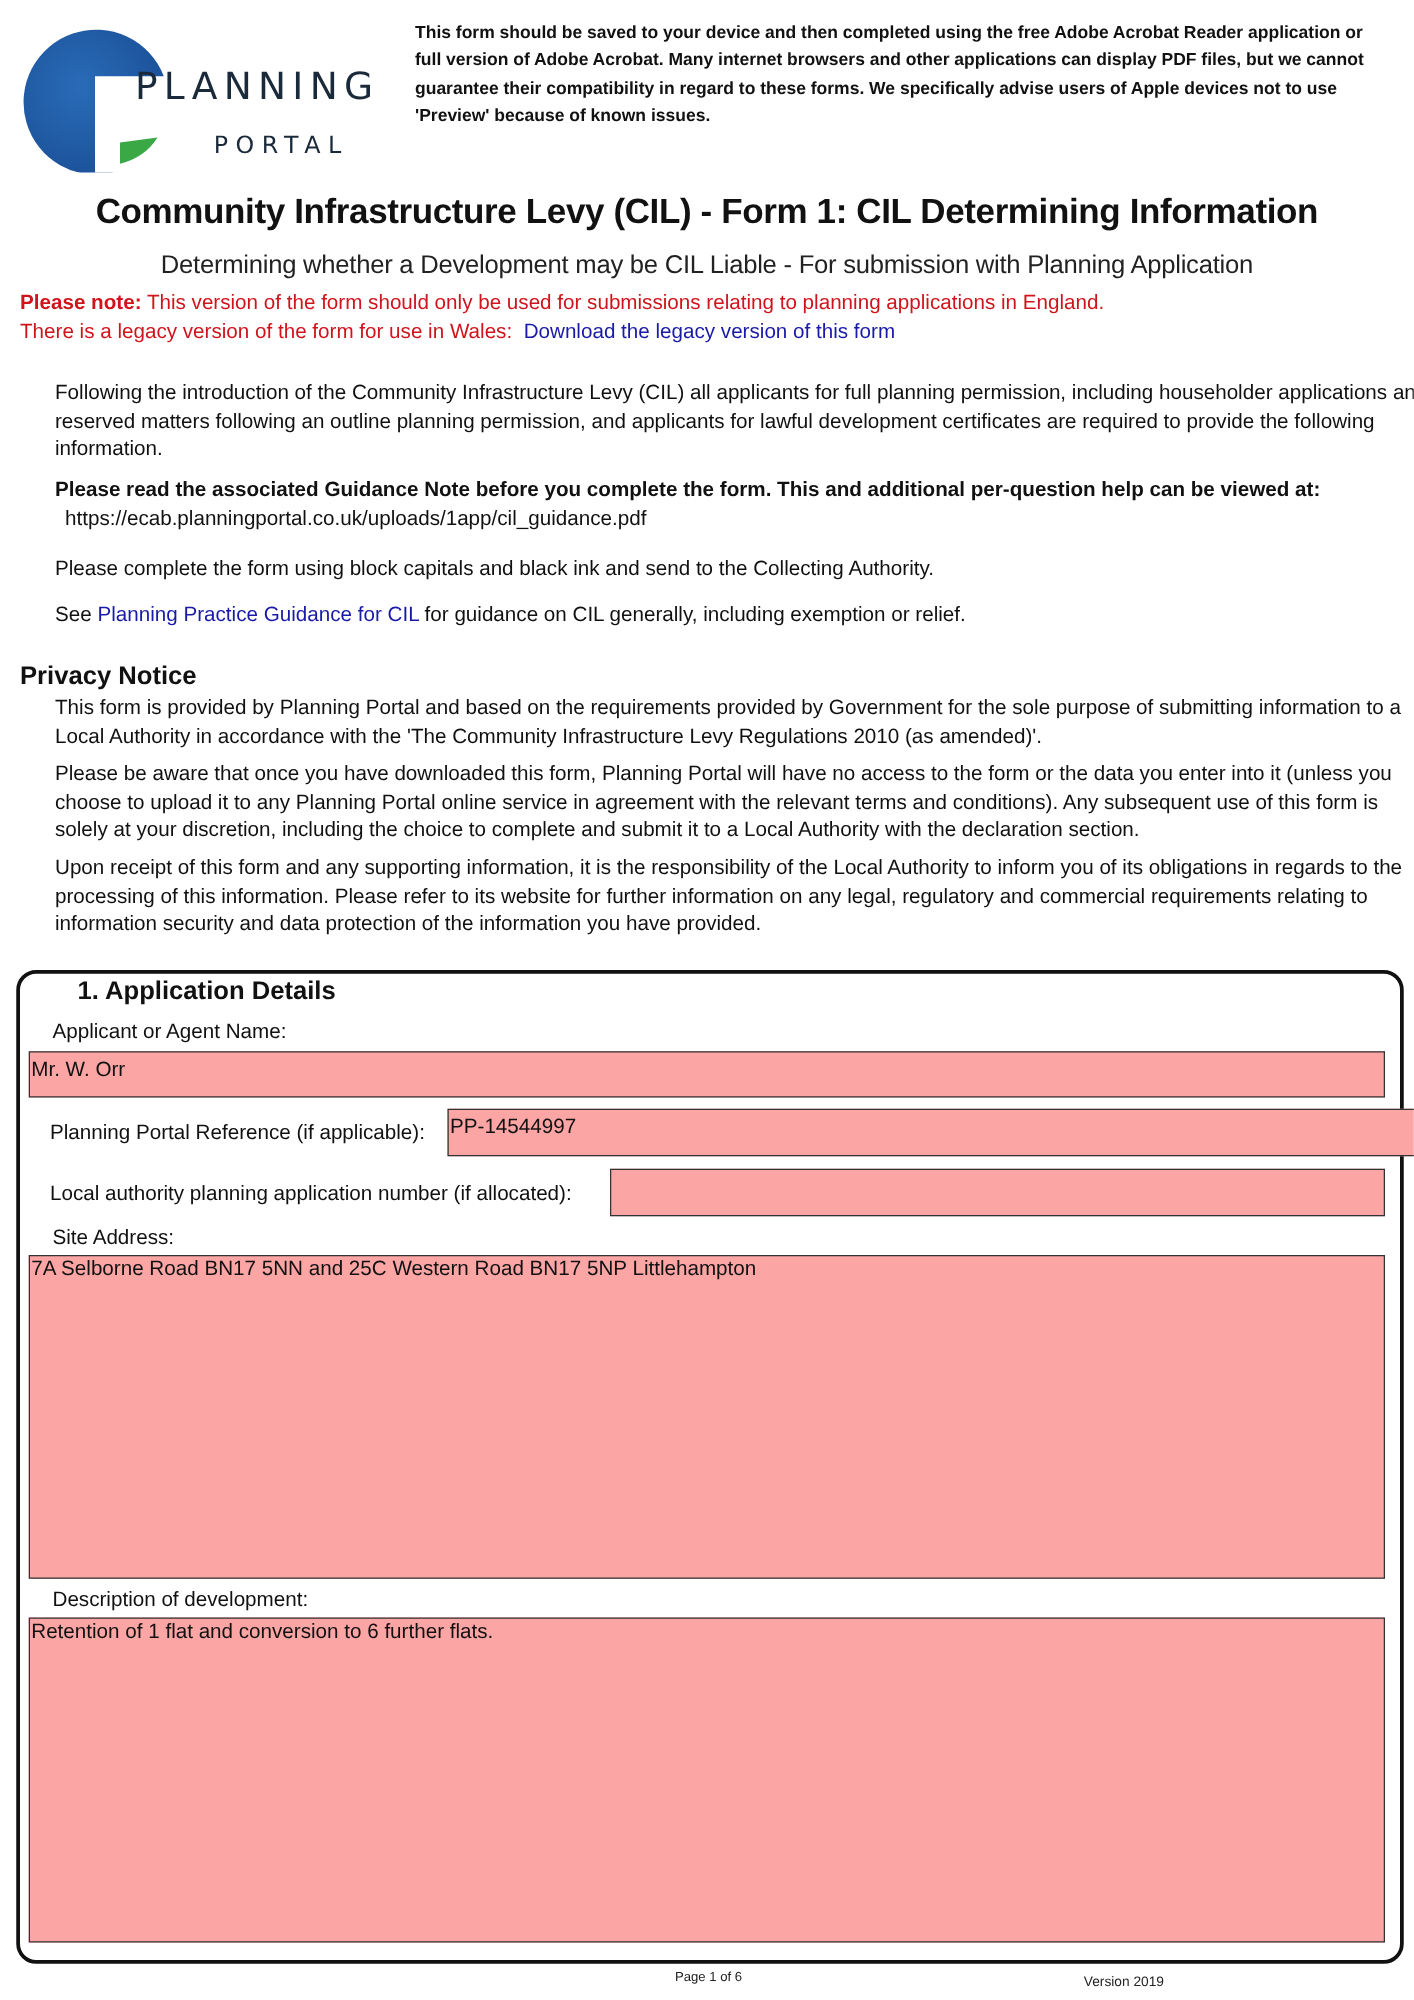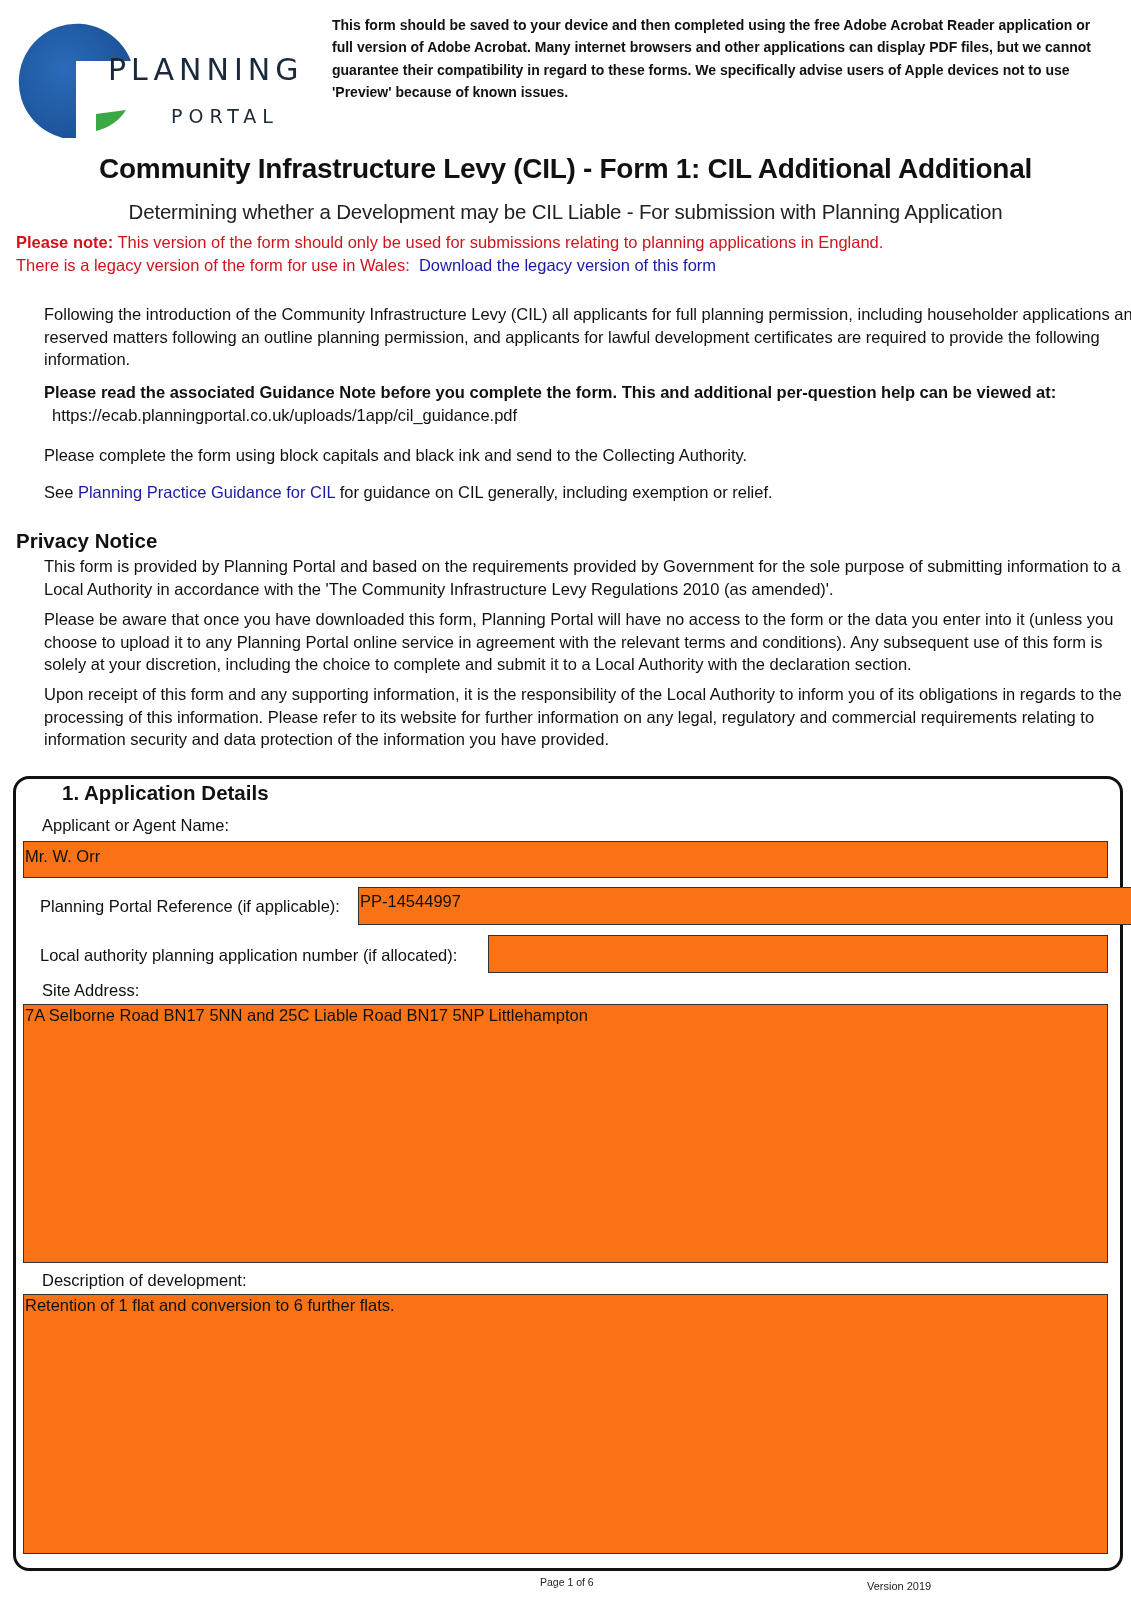--- a/index.html
+++ b/index.html
@@ -20,21 +20,21 @@
   .note-line b { font-weight: bold; }
   .link { color: #1a1aa8; cursor: pointer; }
 
   .para { position: absolute; left: 16px; width: 1100px; font-size: 16.5px; line-height: 22.5px; color: #111; margin-left: 28px; }
   .bold { font-weight: bold; }
   .privacy-title { position: absolute; left: 16px; top: 529px; font-size: 20.5px; font-weight: bold; color: #111; }
 
   .section-box { position: absolute; left: 13px; top: 776px; width: 1110px; height: 795px; border: 3px solid #111; border-radius: 16px; }
   .section-title { position: absolute; left: 23px; top: 781px; font-size: 20.5px; font-weight: bold; color: #111; margin-left: 39px; }
   .field-label { position: absolute; font-size: 16.5px; color: #111; white-space: nowrap; margin-left: 16px; }
-  .field { position: absolute; border: 1.5px solid #333; background: #f97316; font-size: 16.5px; color: #111; padding: 4px 1px 0 1px; line-height: 20px; font-family: "Liberation Sans", sans-serif; overflow: hidden; }
+  .field { position: absolute; border: 1.5px solid #333; background: #fca5a5; font-size: 16.5px; color: #111; padding: 4px 1px 0 1px; line-height: 20px; font-family: "Liberation Sans", sans-serif; overflow: hidden; }
   .field.multi { padding-top: 0px; }
 
   .footer-page { position: absolute; left: 540px; top: 1576px; font-size: 10.5px; color: #222; }
   .footer-version { position: absolute; left: 867px; top: 1580px; font-size: 11px; color: #222; }
 </style>
 </head>
 <body>
 
 <div class="logo">
   <svg width="262" height="120" viewBox="0 0 262 120">
@@ -46,21 +46,21 @@
     </defs>
     <path d="M 75 120 A 58 58 0 1 1 115 43 L 60 43 L 60 120 Z" fill="url(#g1)"></path>
     <path d="M 80 113 L 80 96 L 110 92 Q 100 108 80 113 Z" fill="#39a845"></path>
   </svg>
   <span class="lt1">PLANNING</span>
   <span class="lt2">PORTAL</span>
 </div>
 
 <div class="top-note">This form should be saved to your device and then completed using the free Adobe Acrobat Reader application or full version of Adobe Acrobat. Many internet browsers and other applications can display PDF files, but we cannot guarantee their compatibility in regard to these forms. We specifically advise users of Apple devices not to use 'Preview' because of known issues.</div>
 
-<h1 class="main-title">Community Infrastructure Levy (CIL) - Form 1: CIL Additional Additional</h1>
+<h1 class="main-title">Community Infrastructure Levy (CIL) - Form 1: CIL Determining Information</h1>
 <div class="subtitle">Determining whether a Development may be CIL Liable - For  submission with Planning Application</div>
 
 <div class="note-line" style="top:233px;">
   <b>Please note:</b><span> This version of the form should only be used for submissions relating to planning applications in England.</span>
 </div>
 <div class="note-line" style="top:256px;">
   <span>There is a legacy version of the form for use in Wales:</span>&nbsp;&nbsp;<span class="link">Download the legacy version of this form</span>
 </div>
 
 <div class="para" style="top:303px;">Following the introduction of the Community Infrastructure Levy (CIL) all applicants for full planning permission, including householder applications and reserved matters following an outline planning permission, and applicants for lawful development certificates are required to provide the following information.</div>
@@ -82,19 +82,19 @@
 <div class="field-label" style="left:26px; top:816px;">Applicant or Agent Name:</div>
 <div class="field" style="left:23px; top:841px; width:1085px; height:37px;">Mr. W. Orr</div>
 
 <div class="field-label" style="left:24px; top:897px;">Planning Portal Reference (if applicable):</div>
 <div class="field" style="left:358px; top:887px; width:882px; height:38px; padding-top:3px;">PP-14544997</div>
 
 <div class="field-label" style="left:24px; top:946px;">Local authority planning application number (if allocated):</div>
 <div class="field" style="left:488px; top:935px; width:620px; height:38px;"></div>
 
 <div class="field-label" style="left:26px; top:981px;">Site Address:</div>
-<div class="field multi" style="left:23px; top:1004px; width:1085px; height:259px;">7A Selborne Road BN17 5NN and 25C Liable Road BN17 5NP Littlehampton</div>
+<div class="field multi" style="left:23px; top:1004px; width:1085px; height:259px;">7A Selborne Road BN17 5NN and 25C Western Road BN17 5NP Littlehampton</div>
 
 <div class="field-label" style="left:26px; top:1271px;">Description of development:</div>
 <div class="field multi" style="left:23px; top:1294px; width:1085px; height:260px;">Retention of 1 flat and conversion to 6 further flats.</div>
 
 <div class="footer-page">Page 1 of 6</div>
 <div class="footer-version">Version 2019</div>
 
 </body></html>

